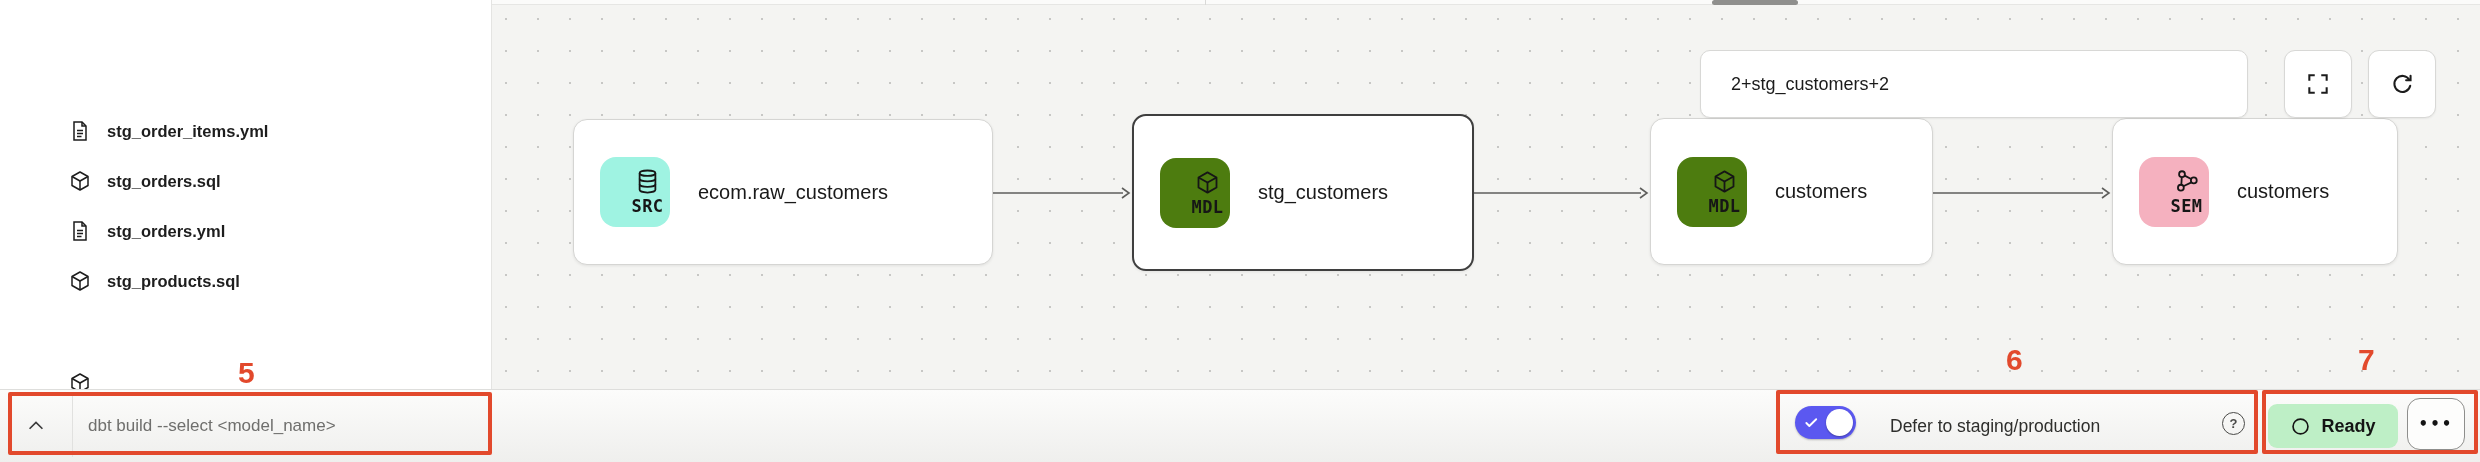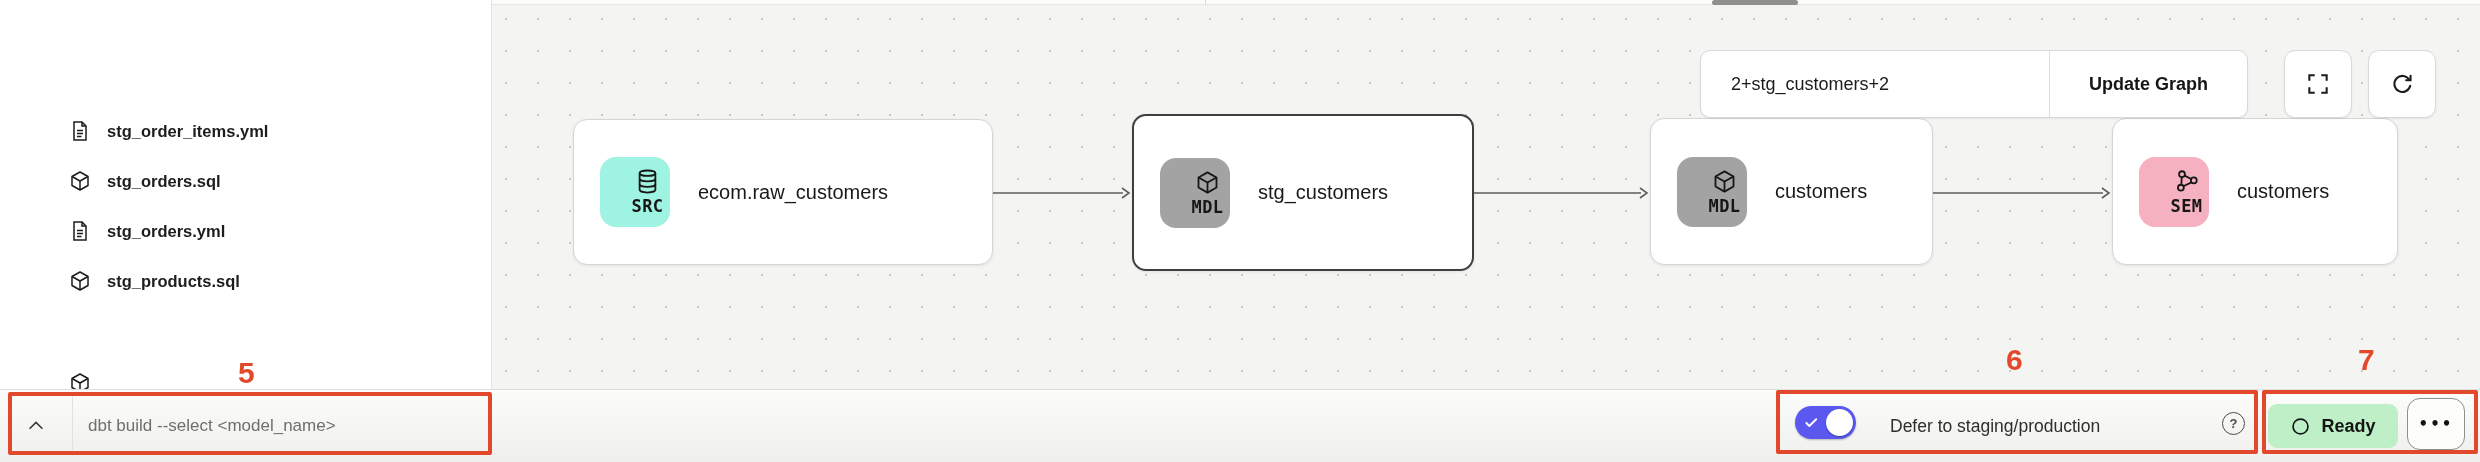--- a/index.html
+++ b/index.html
@@ -51,21 +51,21 @@
   .badge {
     width:70px; height:70px; border-radius:16px; flex:0 0 auto;
     display:flex; flex-direction:column; align-items:center; justify-content:center;padding-left:25px;
   }
   .badge svg { width:27px; height:27px; stroke:#161616; fill:none; stroke-width:1.6; }
   .badge-label {
     font-family:"DejaVu Sans Mono","Liberation Mono",monospace;
     font-size:17px; font-weight:600; color:#161616; margin-top:1px; letter-spacing:.5px;
   }
   .badge.src { background:#9FF3E2; }
-  .badge.mdl { background:#a3a3a3; }
+  .badge.mdl { background:#4d7c0f; }
   .badge.sem { background:#F5B1BF; }
   .node-label { font-size:20px; font-weight:500; color:#191919; white-space:nowrap; }
 
   svg.edge { position:absolute; top:185px; height:16px; overflow:visible; }
   svg.edge path { stroke:#5E5E5C; stroke-width:1.6; fill:none; }
 
   
   .selector-group {
     position:absolute; left:1208px; top:50px; width:548px; height:68px;
     background:#ffffff; border:1px solid #D8D8D6; border-radius:10px;
@@ -277,21 +277,20 @@
           <circle cx="7" cy="17.5" r="2.6"></circle>
         <path d="M10.4 6.8l5.7 3M16.4 12.8l-7.2 3.4M7.4 14.9l.4-6.8"></path>
       </svg>
       <span class="badge-label">SEM</span>
     </div>
     <span class="node-label">customers</span>
   </div>
 
   <div class="selector-group">
     <input class="selector-input" type="text" value="2+stg_customers+2" style="">
-    <button class="update-graph-btn">Update Graph</button>
   </div>
 
   <div class="icon-btn btn-fullscreen">
     <svg viewBox="0 0 24 24">
       <path d="M4 9V4h5M15 4h5v5M20 15v5h-5M9 20H4v-5"></path>
     </svg>
   </div>
   <div class="icon-btn btn-refresh">
     <svg viewBox="0 0 24 24" stroke-linecap="round">
       <path d="M18.8 8.2 A7.4 7.4 0 1 0 19.6 13.6"></path>

